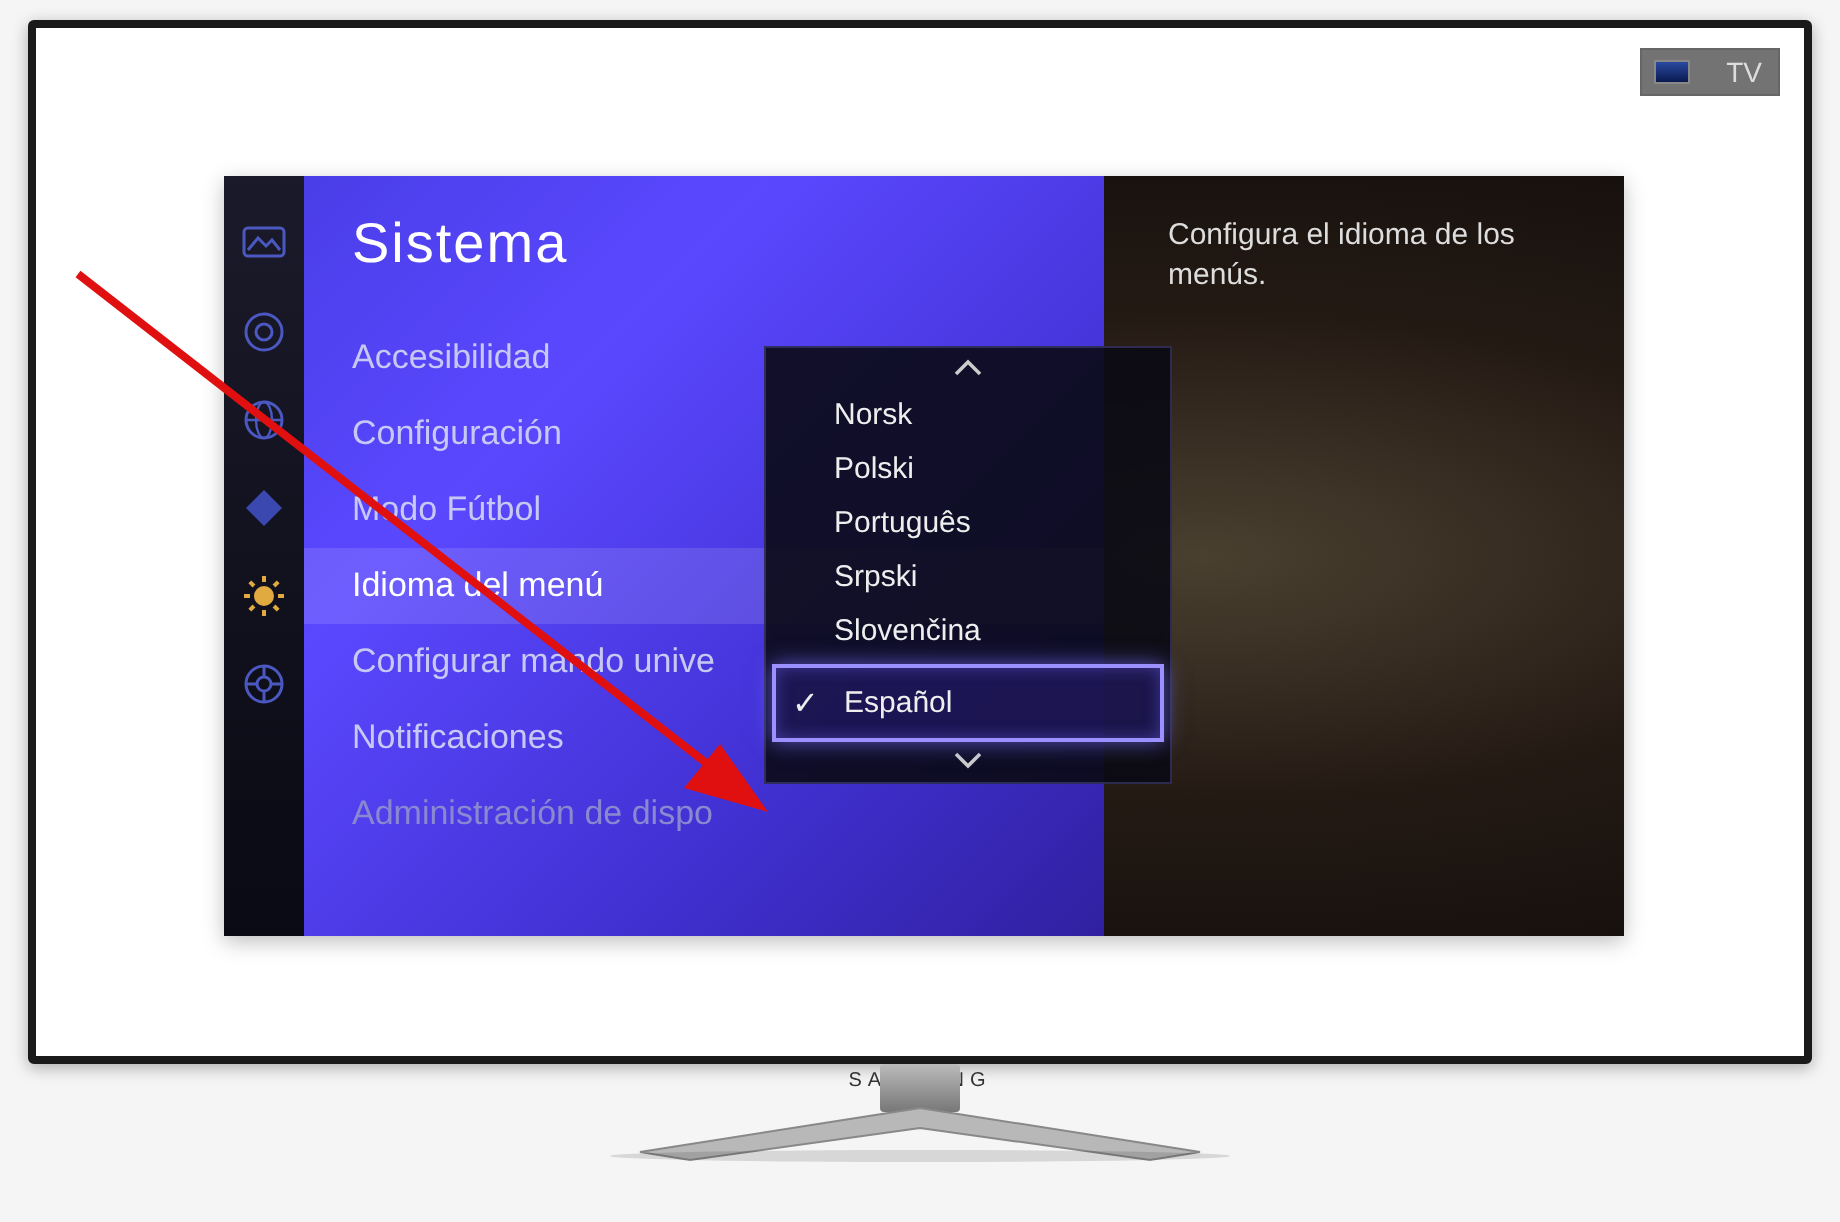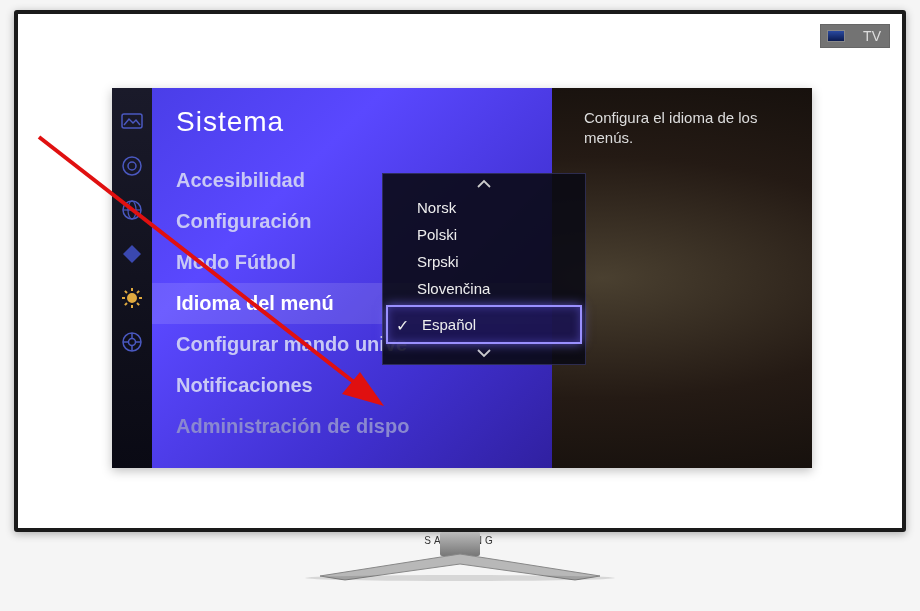--- a/index.html
+++ b/index.html
@@ -133,22 +133,22 @@
     color: #d0d0ff;
   }
   .purple-panel h2 {
     color: #ffffff;
     font-weight: 300;
     font-size: 28px;
     margin-bottom: 22px;
     letter-spacing: 1px;
   }
   .menu-item {
-    font-size: 20px;
-    font-weight: 700;
+    font-size: 17px;
+    font-weight: 400;
     color: #c8c8f5;
     padding: 9px 0;
     cursor: default;
   }
   .menu-item.highlight {
     background: rgba(255,255,255,0.12);
     color: #ffffff;
     margin-left: -24px;
     padding-left: 24px;
   }
@@ -295,20 +295,21 @@
       <div class="description">Configura el idioma de los menús.</div>
 
       <div class="lang-dropdown">
         <div class="lang-arrow">
           <svg width="14" height="9" viewBox="0 0 14 9">
               <path d="M1 8 L7 2 L13 8" fill="none" stroke="#ccc" stroke-width="1.8"></path>
             </svg>
         </div>
         <div class="lang-option">Norsk</div>
         <div class="lang-option">Polski</div>
+        <div class="lang-option">Português</div>
         <div class="lang-option">Srpski</div>
         <div class="lang-option">Slovenčina</div>
         <div class="lang-option selected">
           <span class="check">✓</span>
           <span>Español</span>
         </div>
         <div class="lang-arrow">
           <svg width="14" height="9" viewBox="0 0 14 9">
               <path d="M1 1 L7 7 L13 1" fill="none" stroke="#ccc" stroke-width="1.8"></path>
             </svg>

